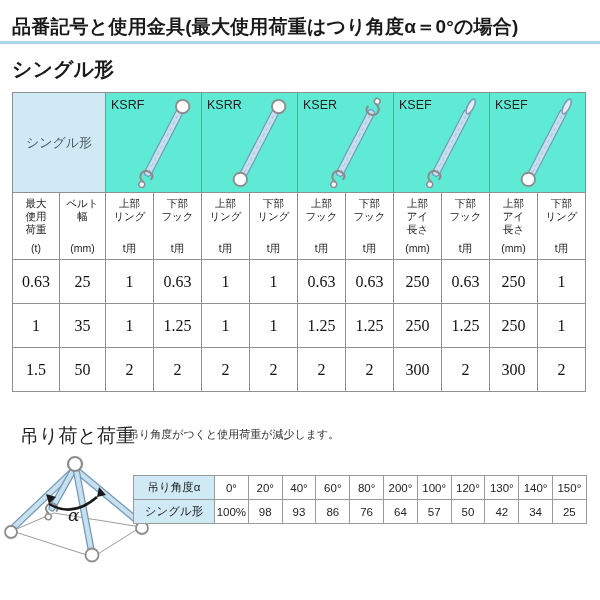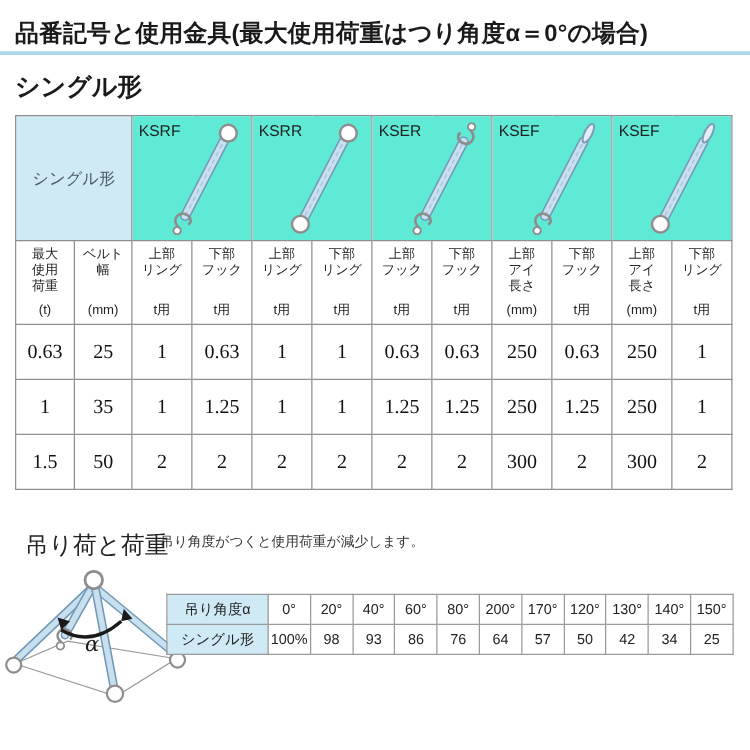--- a/index.html
+++ b/index.html
@@ -305,21 +305,21 @@
       </colgroup>
     <tbody id="angle-tbody">
         <tr>
           <td class="angle-label">吊り角度α</td>
           <td>0°</td>
           <td>20°</td>
           <td>40°</td>
           <td>60°</td>
           <td>80°</td>
           <td>200°</td>
-          <td>170°</td>
+          <td>100°</td>
           <td>120°</td>
           <td>130°</td>
           <td>140°</td>
           <td>150°</td>
         </tr>
         <tr>
           <td class="angle-label">シングル形</td>
           <td>100%</td>
           <td>98</td>
           <td>93</td>

